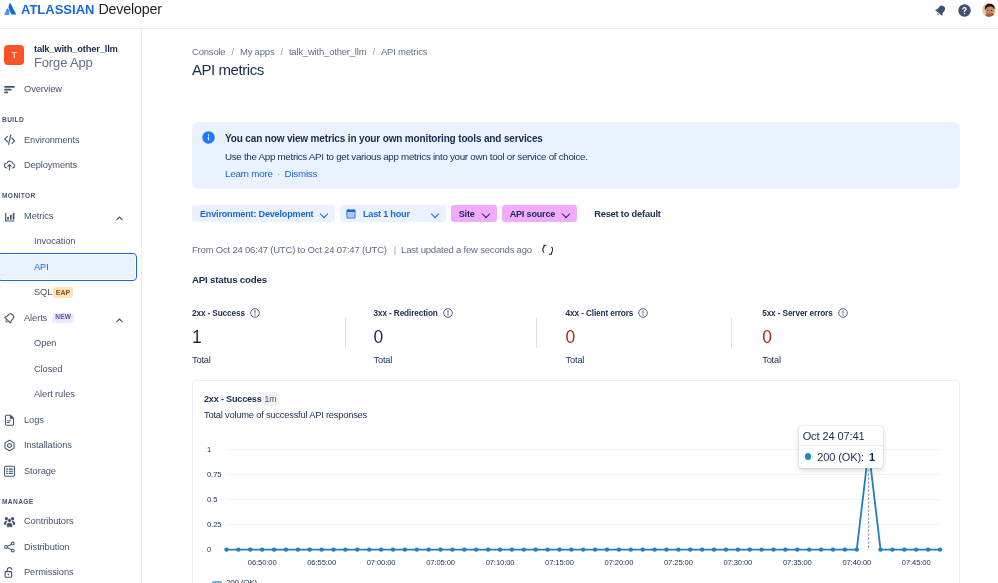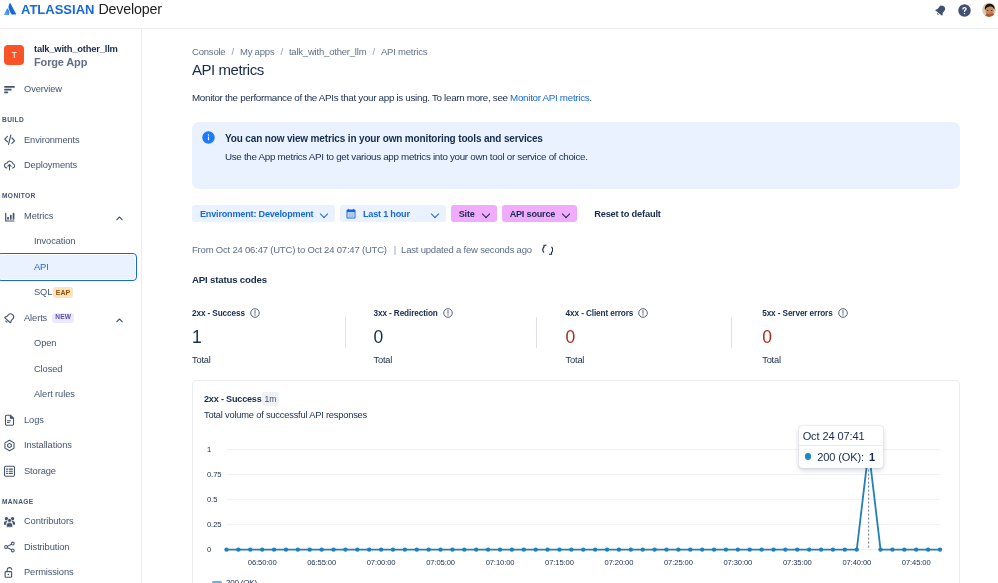--- a/index.html
+++ b/index.html
@@ -24,21 +24,21 @@
   .avatar{ width:14px; height:14px; border-radius:50%; overflow:hidden; display:block; }
 
   
   .sidebar{ position:absolute; left:0; top:29px; width:142px; height:554px;
     background:#fff; border-right:1px solid #EBECF0; overflow:hidden;}
   .app-head{ display:flex; align-items:center; padding:14px 8px 9px 4px; }
   .app-avatar{ width:20px; height:20px; border-radius:4px; background:#FA5327;
     color:#fff; font-size:9px; font-weight:400; display:flex; align-items:center; justify-content:center;
     flex:none; margin-right:10px;}
   .app-name{ font-size:9.4px; font-weight:700; color:#172B4D; line-height:12px; letter-spacing:-0.2px;}
-  .app-sub{ font-size:11px; font-weight:700; color:#626F86; line-height:11px; margin-top:1.5px; letter-spacing:-0.15px;}
+  .app-sub{ font-size:13px; font-weight:400; color:#626F86; line-height:11px; margin-top:1.5px; letter-spacing:-0.15px;}
   .nav-item{ display:flex; align-items:center; height:25.5px; margin:0px 4px;
     padding:0 0px; border-radius:3px; font-size:9.3px; color:#44546F; cursor:pointer;
     letter-spacing:-0.1px;}
   .nav-item .lbl{ white-space:nowrap; }
   .nav-ico{ width:13px; height:13px; flex:none; display:flex; align-items:center; justify-content:center; margin-right:8px; margin-left:-1px;}
   .nav-section{ font-size:6.6px; font-weight:700; color:#44546F; letter-spacing:.38px;
     padding-left:2px; margin-top:14px; margin-bottom:4px; }
   .nav-sub{ display:flex; align-items:center; height:25.5px; margin:0px 4px; padding-left:30px;
     border-radius:3px; font-size:9.3px; color:#44546F; cursor:pointer; letter-spacing:-0.1px;}
   .nav-sub.sel{ background:#E9F2FE; color:#1868DB; outline:1.8px solid #1868DB; outline-offset:-0.5px;
@@ -345,35 +345,37 @@
   <div class="crumbs" id="crumbs">
       <a href="#">Console</a>
       <span class="crumb-sep">/</span>
       <a href="#">My apps</a>
       <span class="crumb-sep">/</span>
       <a href="#">talk_with_other_llm</a>
       <span class="crumb-sep">/</span>
       <span>API metrics</span>
     </div>
   <h1 class="page-title">API metrics</h1>
-  <div class="intro">
-    <span>Monitor the performance of the APIs that your app is using. To learn more, see </span><a href="#">Monitor API metrics</a><span>.</span>
-  </div>
 
   <div class="banner">
     <span class="banner-ico">
       <svg width="13" height="13" viewBox="0 0 24 24">
         <circle cx="12" cy="12" r="11.5" fill="#1D7AFC"></circle>
         <rect x="10.9" y="10" width="2.2" height="7.2" rx="1.1" fill="#fff"></rect>
         <circle cx="12" cy="7.4" r="1.35" fill="#fff"></circle>
       </svg>
     </span>
     <div>
       <div class="banner-title">You can now view metrics in your own monitoring tools and services</div>
       <div class="banner-body">Use the App metrics API to get various app metrics into your own tool or service of choice.</div>
+      <div class="banner-links">
+        <a href="#">Learn more</a>
+        <span>·</span>
+        <a href="#">Dismiss</a>
+      </div>
     </div>
   </div>
 
   <div class="filters">
     <div class="pill blue">
       <span>Environment: Development</span>
       <span class="cd"></span>
     </div>
     <div class="pill blue">
       <span class="cal">

